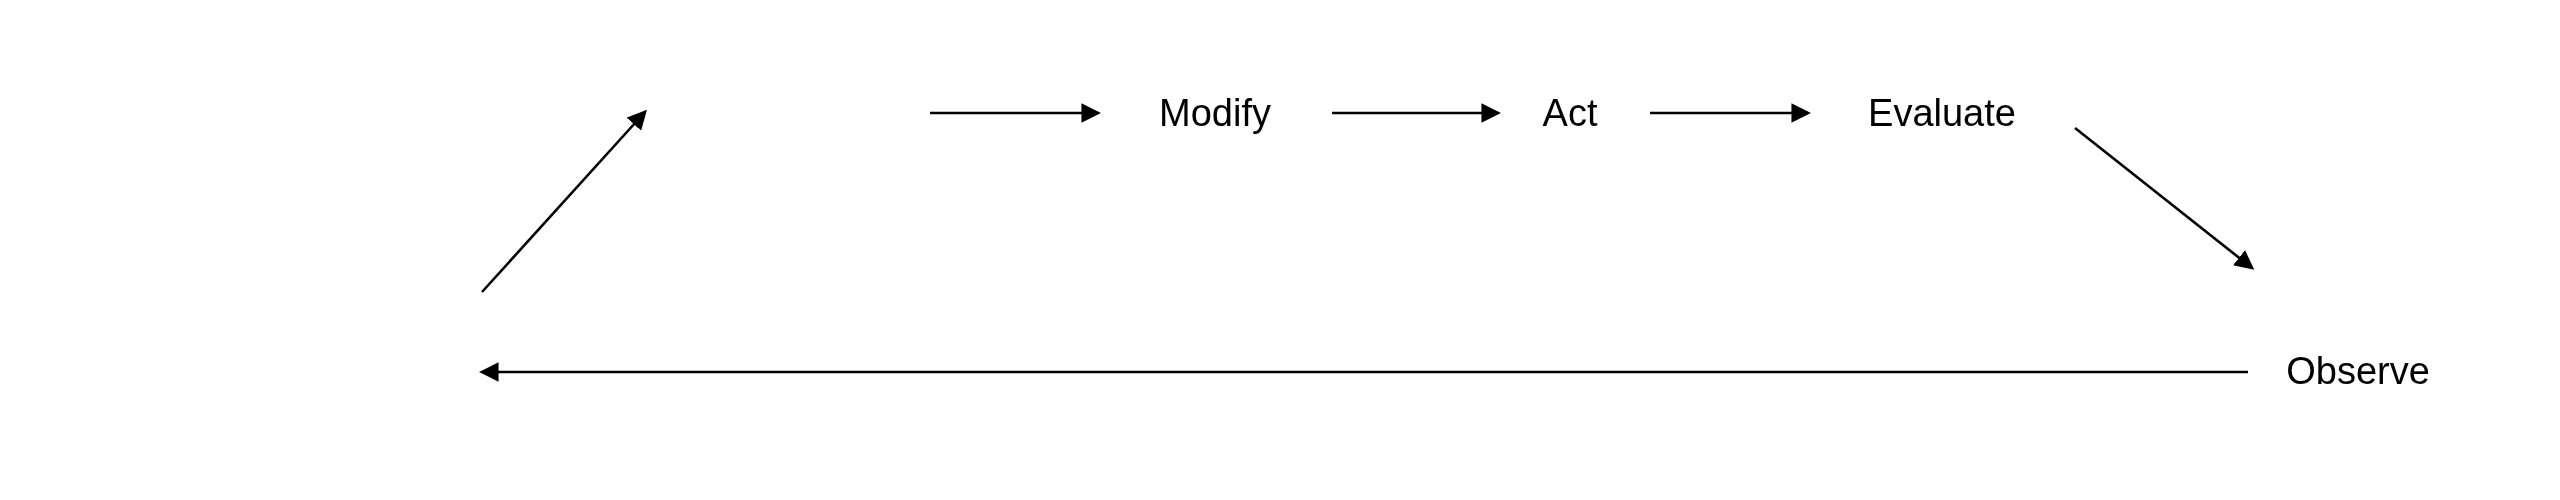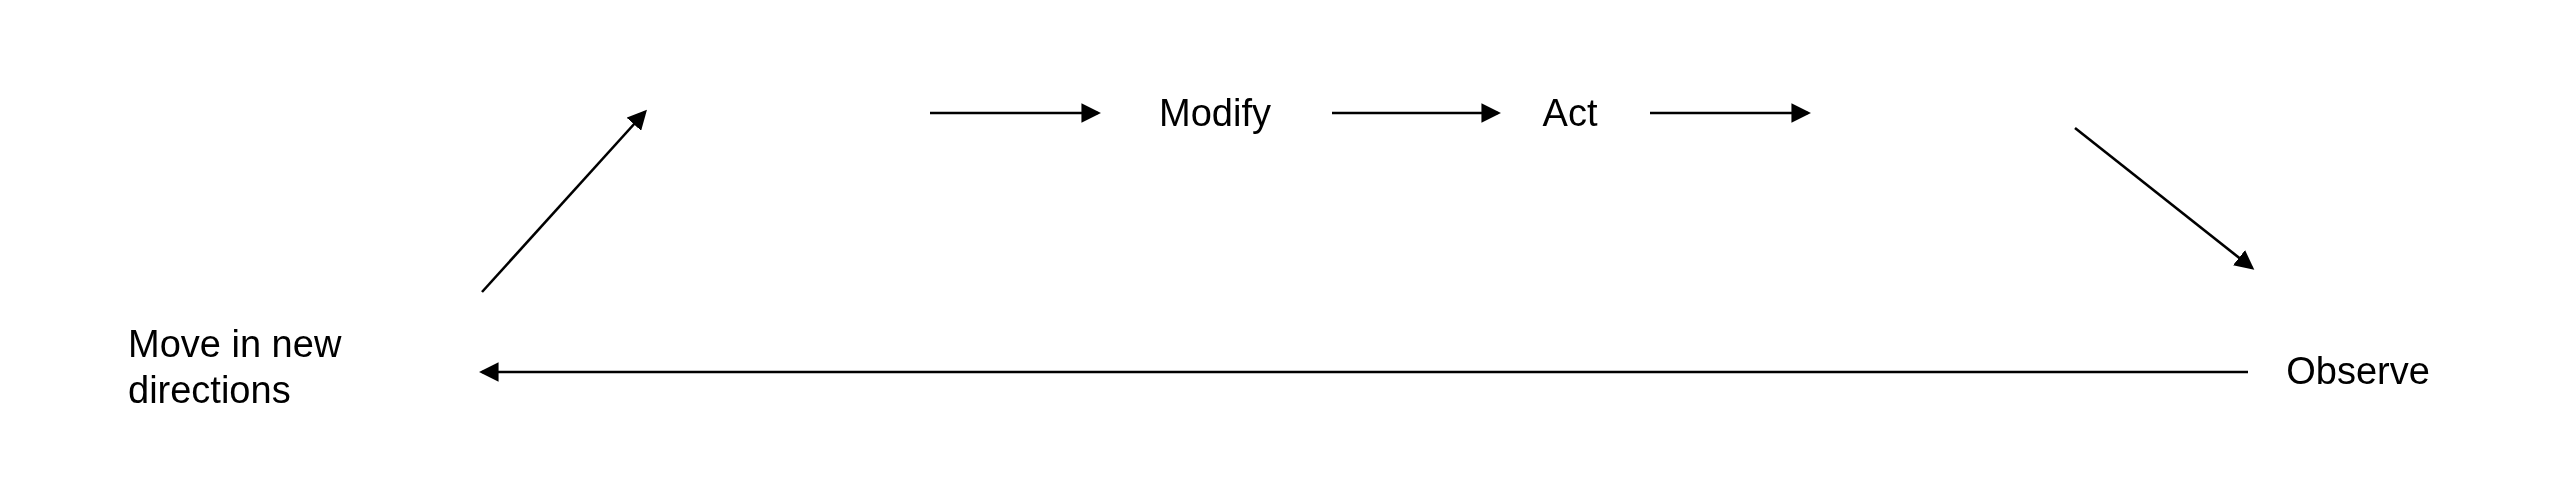--- a/index.html
+++ b/index.html
@@ -64,18 +64,18 @@
     <line x1="2075" y1="128" x2="2252" y2="268" stroke="#000000" stroke-width="2.6" marker-end="url(#arrowhead)"></line>
 
     <line x1="2248" y1="372" x2="482" y2="372" stroke="#000000" stroke-width="2.6" marker-end="url(#arrowhead)"></line>
   </svg>
 
 
   <div class="node" style="left:1215px; top:114px;">Modify</div>
 
   <div class="node" style="left:1570px; top:114px;text-align:center;">Act</div>
 
+  <div class="node" style="left:1942px; top:114px;">Evaluate</div>
 
   <div class="node" style="left:2358px; top:372px;">Observe</div>
 
-  <div class="node-block" style="left:128px; top:322px;">Move in new directions</div>
 
 </div>
 
 </body></html>

